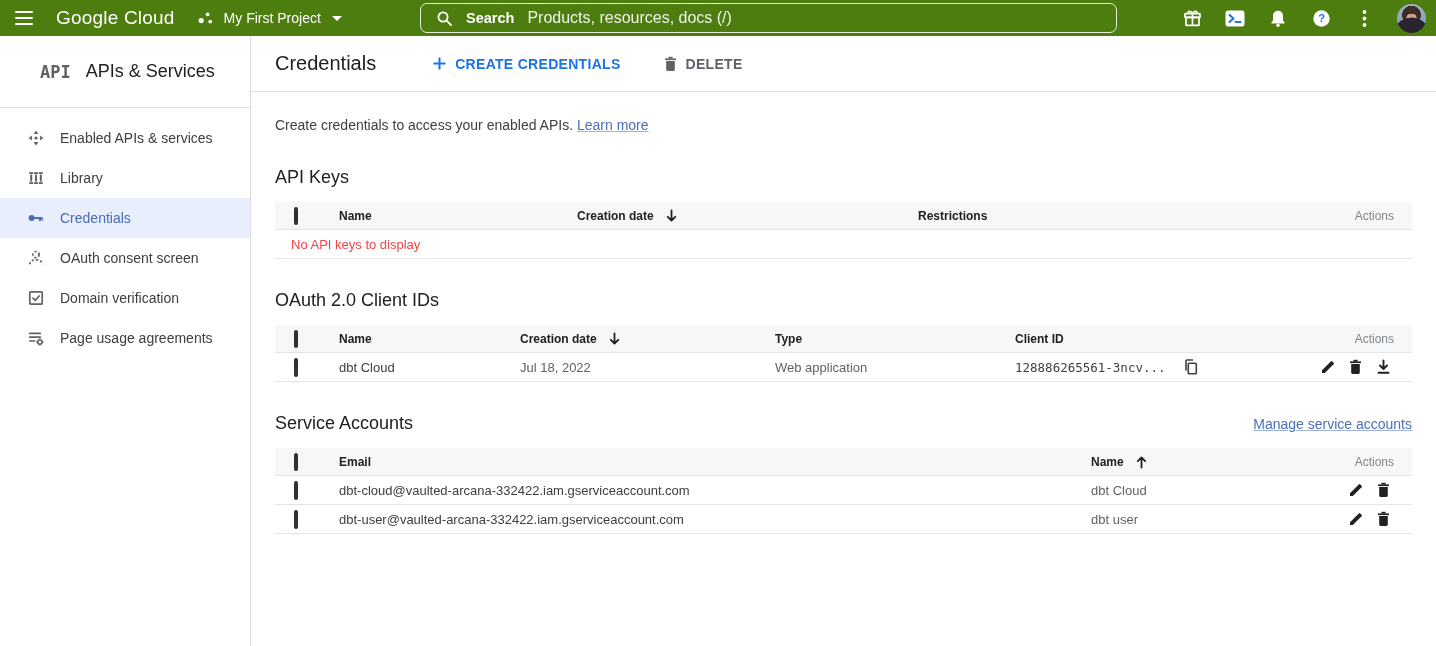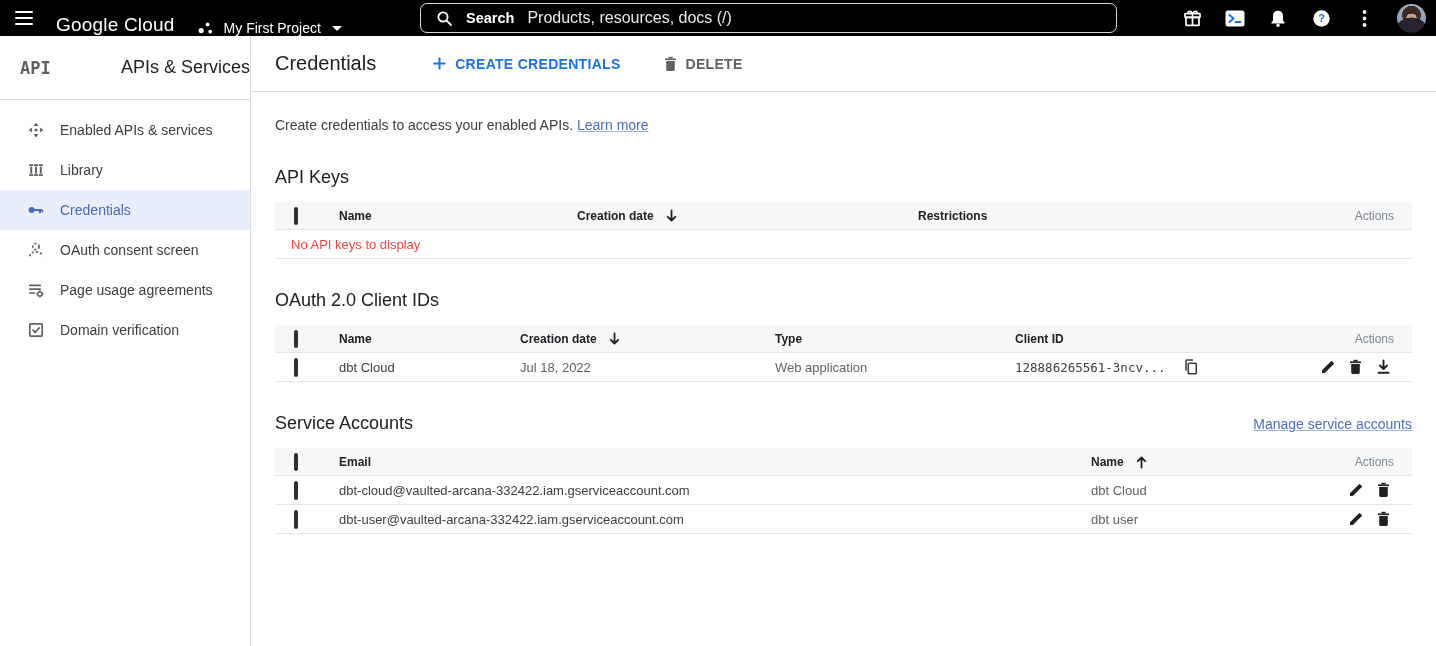--- a/index.html
+++ b/index.html
@@ -1,20 +1,20 @@
 <!DOCTYPE html>
 <html><head>
 <meta charset="utf-8">
 <style>
   * { margin:0; padding:0; box-sizing:border-box; }
   html,body { width:1436px; height:646px; overflow:hidden; background:#fff;
     font-family:"Liberation Sans", sans-serif; -webkit-font-smoothing:antialiased; }
 
   
-  .topbar { position:relative; height:36px; background:#000000; display:flex; align-items:flex-end; color:#fff; }
+  .topbar { position:relative; height:36px; background:#4d7c0f; display:flex; align-items:center; color:#fff; }
   .hamburger { width:48px; height:36px; display:flex; align-items:center; justify-content:center; cursor:pointer; }
   .hamburger .lines { width:18px; }
   .hamburger .lines span { display:block; height:2px; background:#fff; margin:4px 0; border-radius:1px; }
   .logo { font-size:19px; letter-spacing:.2px; margin-left:8px; white-space:nowrap; }
   .project { display:flex; align-items:center; margin-left:22px; cursor:pointer; }
   .project-label { font-size:14px; margin-left:10px; }
   .caret { width:0; height:0; border-left:5px solid transparent; border-right:5px solid transparent;
     border-top:5px solid #fff; margin-left:11px; }
   .searchbox { position:absolute; left:420px; top:3px; width:697px; height:30px;
     border:1px solid rgba(255,255,255,.85); border-radius:7px; display:flex; align-items:center; cursor:text; }
@@ -28,21 +28,21 @@
       radial-gradient(circle at 50% 110%, #2a2430 0 52%, transparent 53%),
       radial-gradient(circle at 50% 52%, #caa287 0 26%, transparent 27%),
       radial-gradient(circle at 50% 38%, #3b2d26 0 40%, transparent 41%),
       linear-gradient(180deg, #9fb3c8 0%, #8ba0b8 60%, #5d6a7a 100%); }
 
   
   .frame { display:flex; height:610px; }
 
   
   .sidebar { width:251px; border-right:1px solid #dadce0; flex:none; }
-  .side-head { height:64px; display:flex; align-items:center; padding-left:20px; border-bottom:1px solid #dadce0;justify-content:space-between; }
+  .side-head { height:72px; display:flex; align-items:center; padding-left:40px; border-bottom:1px solid #dadce0; }
   .api-logo { font-family:"DejaVu Sans Mono", monospace; font-weight:bold; font-size:17px; color:#616161; letter-spacing:0; }
   .side-title { font-size:18px; color:#202124; margin-left:15px; }
   .nav { padding-top:10px; }
   .nav-item { height:40px; display:flex; align-items:center; padding-left:27px; cursor:pointer; color:#3c4043; }
   .nav-item .nicon { width:18px; height:18px; flex:none; display:flex; align-items:center; justify-content:center; }
   .nav-item .nlabel { font-size:14px; margin-left:15px; }
   .nav-item svg { stroke:#5f6368; fill:none; }
   .nav-item svg .fil { fill:#5f6368; stroke:none; }
   .nav-item.active { background:#e8eefb; color:#4a6cb3; }
   .nav-item.active svg { stroke:#4a6cb3; }
@@ -215,44 +215,44 @@
           <svg width="18" height="18" viewBox="0 0 18 18" stroke-width="1.7" stroke-dasharray="2.2 2">
             <circle cx="9" cy="5.6" r="3.1"></circle>
             <path d="M2.8,15.2 c0-3 2.8-4.4 6.2-4.4 s6.2,1.4 6.2,4.4"></path>
           </svg>
         </span>
         <span class="nlabel">OAuth consent screen</span>
       </div>
 
       <div class="nav-item">
         <span class="nicon">
+          <svg width="18" height="18" viewBox="0 0 18 18" stroke-width="1.7">
+            <rect x="2.8" y="2.8" width="12.4" height="12.4" rx="1"></rect>
+            <path d="M6,9.2 L8.2,11.4 L12.2,7" stroke-linecap="round" stroke-linejoin="round"></path>
+          </svg>
+        </span>
+        <span class="nlabel">Domain verification</span>
+      </div>
+
+      <div class="nav-item">
+        <span class="nicon">
           <svg width="18" height="18" viewBox="0 0 18 18" stroke-width="1.7" stroke-linecap="round">
             <line x1="2.8" y1="4.4" x2="13.2" y2="4.4"></line>
             <line x1="2.8" y1="8.2" x2="13.2" y2="8.2"></line>
             <line x1="2.8" y1="12" x2="7.6" y2="12"></line>
             <circle cx="12.9" cy="13" r="2.2" stroke-width="1.5"></circle>
             <g stroke-width="1.4">
               <line x1="12.9" y1="9.9" x2="12.9" y2="10.8"></line>
                 <line x1="12.9" y1="15.2" x2="12.9" y2="16.1"></line>
               <line x1="9.8" y1="13" x2="10.7" y2="13"></line>
                 <line x1="15.1" y1="13" x2="16" y2="13"></line>
             </g>
           </svg>
         </span>
         <span class="nlabel">Page usage agreements</span>
-      </div>
-
-      <div class="nav-item">
-        <span class="nicon">
-          <svg width="18" height="18" viewBox="0 0 18 18" stroke-width="1.7">
-            <rect x="2.8" y="2.8" width="12.4" height="12.4" rx="1"></rect>
-            <path d="M6,9.2 L8.2,11.4 L12.2,7" stroke-linecap="round" stroke-linejoin="round"></path>
-          </svg>
-        </span>
-        <span class="nlabel">Domain verification</span>
       </div>
 
     </div>
   </div>
 
   <div class="main">
     <div class="main-head">
       <span class="page-title">Credentials</span>
       <button class="btn btn-create">
         <svg width="15" height="15" viewBox="0 0 15 15">

